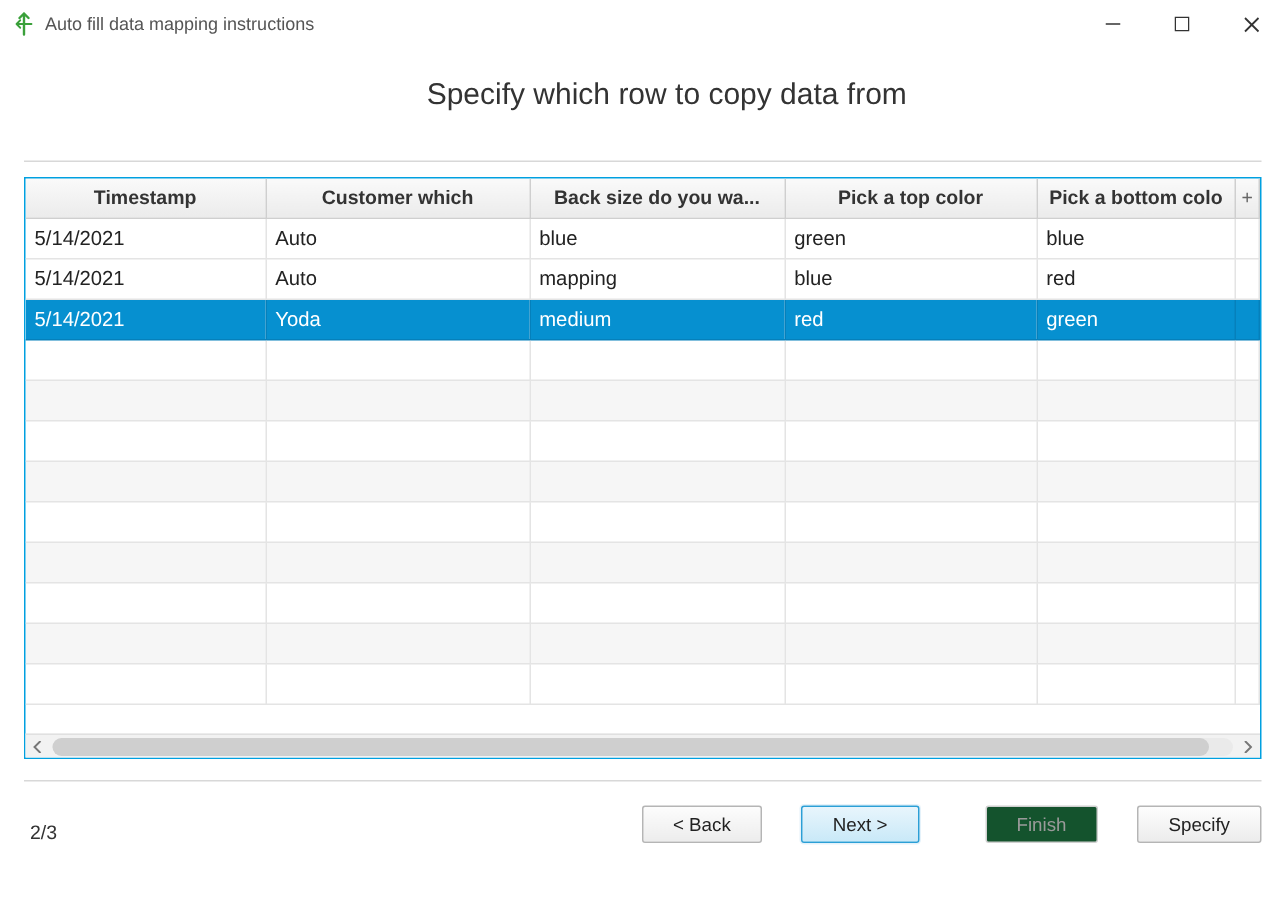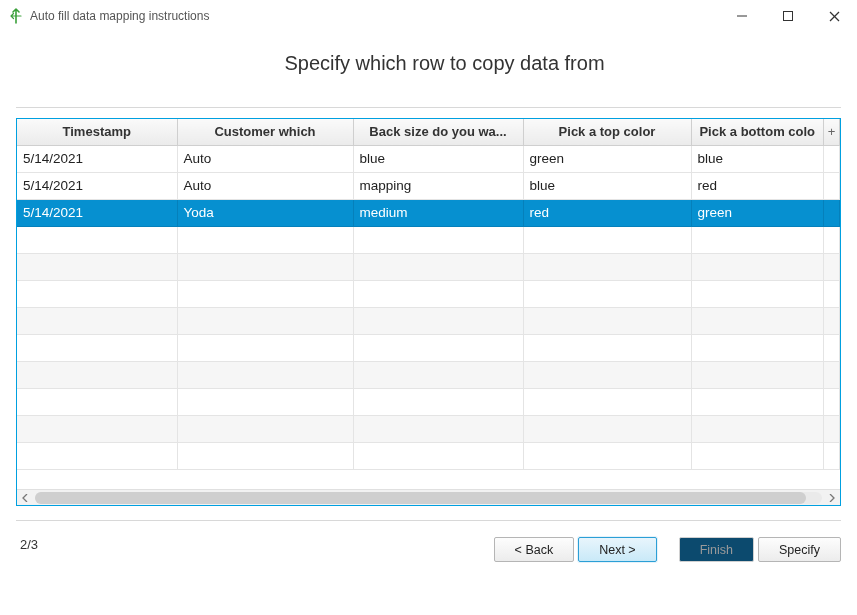--- a/index.html
+++ b/index.html
@@ -168,48 +168,48 @@
     }
 
     
     .footer-rule {
       margin: 14px 16px 0 16px;
       height: 1px;
       background: #d8d8d8;
     }
     .footer {
       display: flex;
-      align-items: flex-start;
+      align-items: flex-end;
       padding: 16px 16px 0 20px;
     }
     .page-indicator {
       font-size: 13px;
       color: #333;
       flex: 1;
     }
     .btn {
       min-width: 66px;
       height: 25px;
-      margin-left: 4px;
+      margin-left: 26px;
       border: 1px solid #b5b5b5;
       background: linear-gradient(#fdfdfd, #ececec);
       border-radius: 2px;
       font-size: 12.5px;
       color: #222;
       cursor: pointer;
       padding: 0 20px;
     }
     .btn.primary {
       border: 1px solid #2b9fd6;
       background: linear-gradient(#e8f5fc, #c9e9f8);
       box-shadow: 0 0 0 1px rgba(80,170,220,0.15);
     }
     .btn:disabled {
       color: #9a9a9a;
-      background: #0c4a6e;
+      background: #14532d;
       border-color: #d0d0d0;
       cursor: default;
     }
     .btn-gap { width: 18px; }
   </style>
 </head>
 <body>
 
 <div class="titlebar">
   <span class="app-icon">

